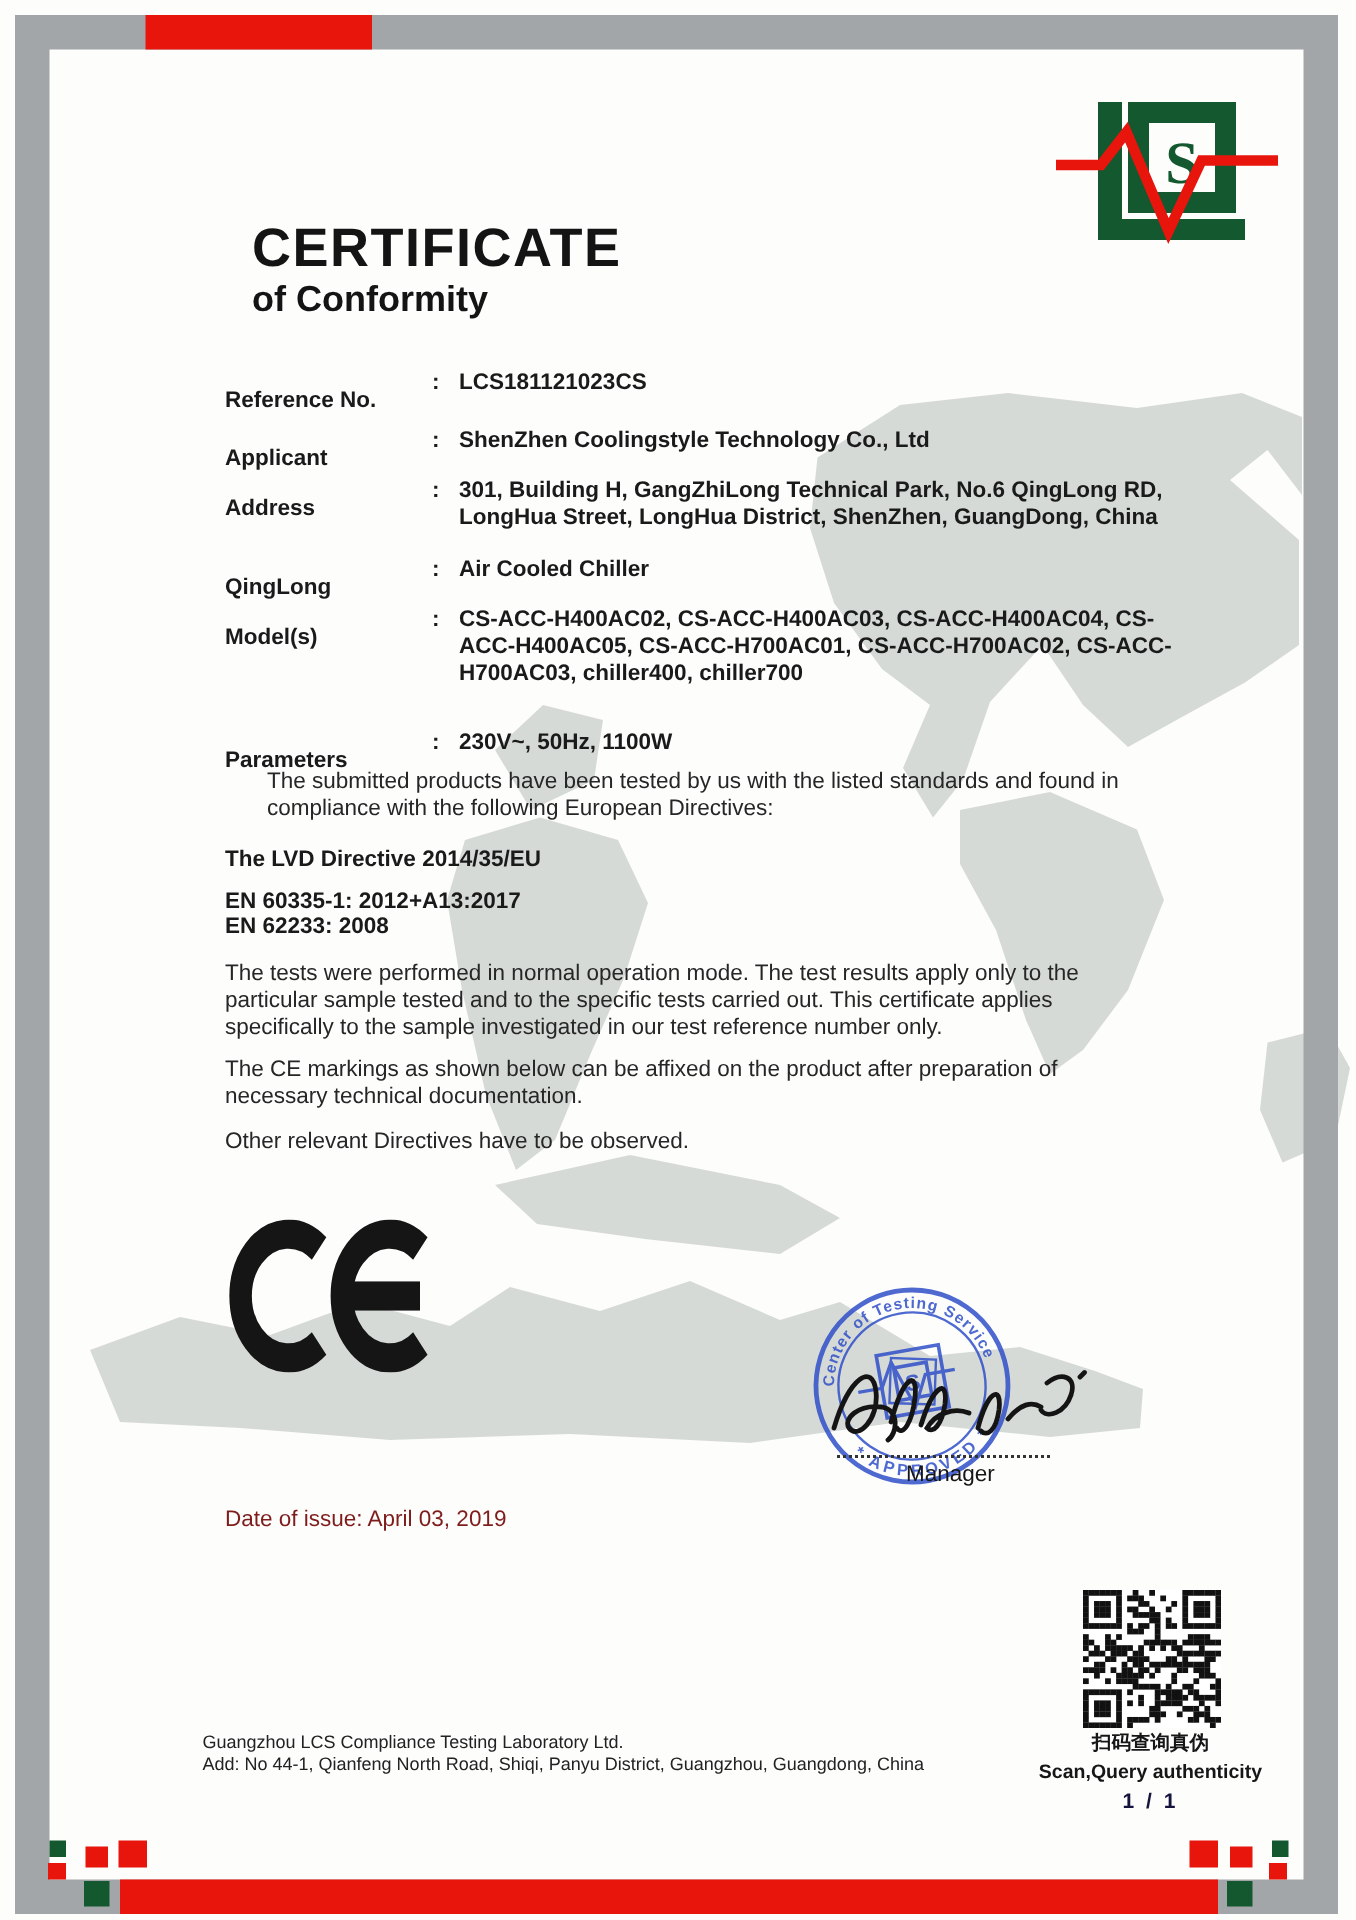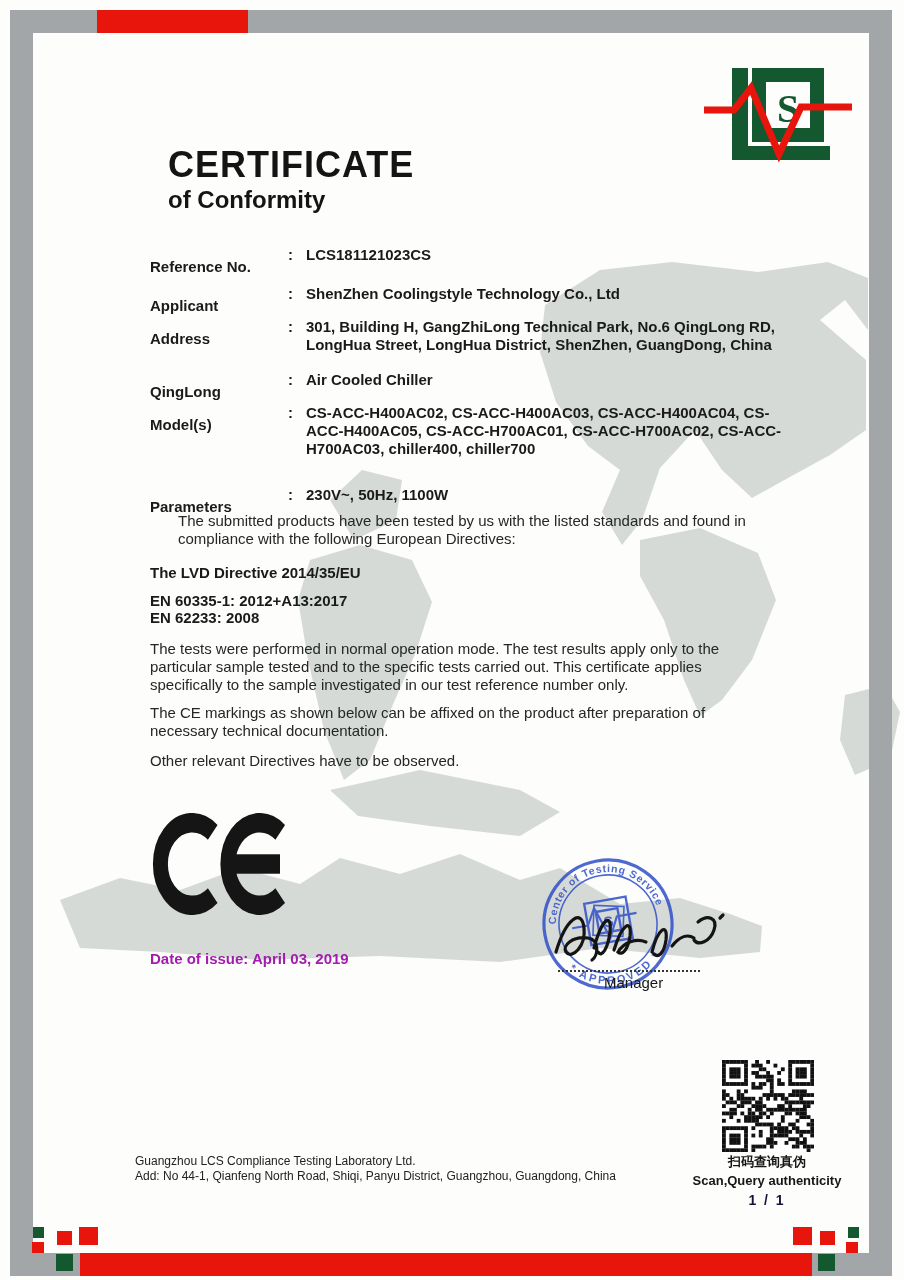--- a/index.html
+++ b/index.html
@@ -18,21 +18,21 @@
   
   .content{z-index:2;}
   .title{left:168px;top:144px;font-size:36px;font-weight:bold;letter-spacing:1px;color:#141414;}
   .subtitle{left:168px;top:186px;font-size:24px;font-weight:bold;color:#141414;}
   .fieldrow{left:150px;display:flex;font-size:15px;font-weight:bold;color:#1a1a1a;line-height:18px;}
   .fieldrow .lbl{width:138px;flex:none;margin-top:12px;}
   .fieldrow .colon{width:18px;flex:none;}
   .fieldrow .val{width:500px;}
   .para{left:150px;width:594px;font-size:15px;line-height:18px;color:#262626;}
   .bold{font-weight:bold;color:#1a1a1a;}
-  .issue{left:150px;top:950px;font-size:15px;font-weight:bold;color:#a21caf;}
+  .issue{left:150px;top:1004px;font-size:15px;font-weight:normal;color:#7f1d1d;}
   .manager{left:604px;top:974px;font-size:15px;color:#161616;text-align:center;}
   .dotline{left:558px;top:970px;width:142px;border-top:2px dotted #333;}
   .sealsvg{left:536px;top:852px;transform:rotate(-10deg);opacity:.85;}
   .sigsvg{left:548px;top:886px;}
   .qrwrap{left:688px;top:1153px;width:158px;text-align:center;}
   .qrzh{font-size:13px;font-weight:bold;color:#161616;}
   .qren{font-size:13px;font-weight:bold;color:#161616;margin-top:2px;}
   .pagenum{font-size:14px;font-weight:bold;letter-spacing:2px;color:#14143c;margin-top:4px;}
   .footer{left:135px;top:1154px;width:640px;font-size:12px;line-height:14.5px;color:#222;white-space:nowrap;}
 </style>

